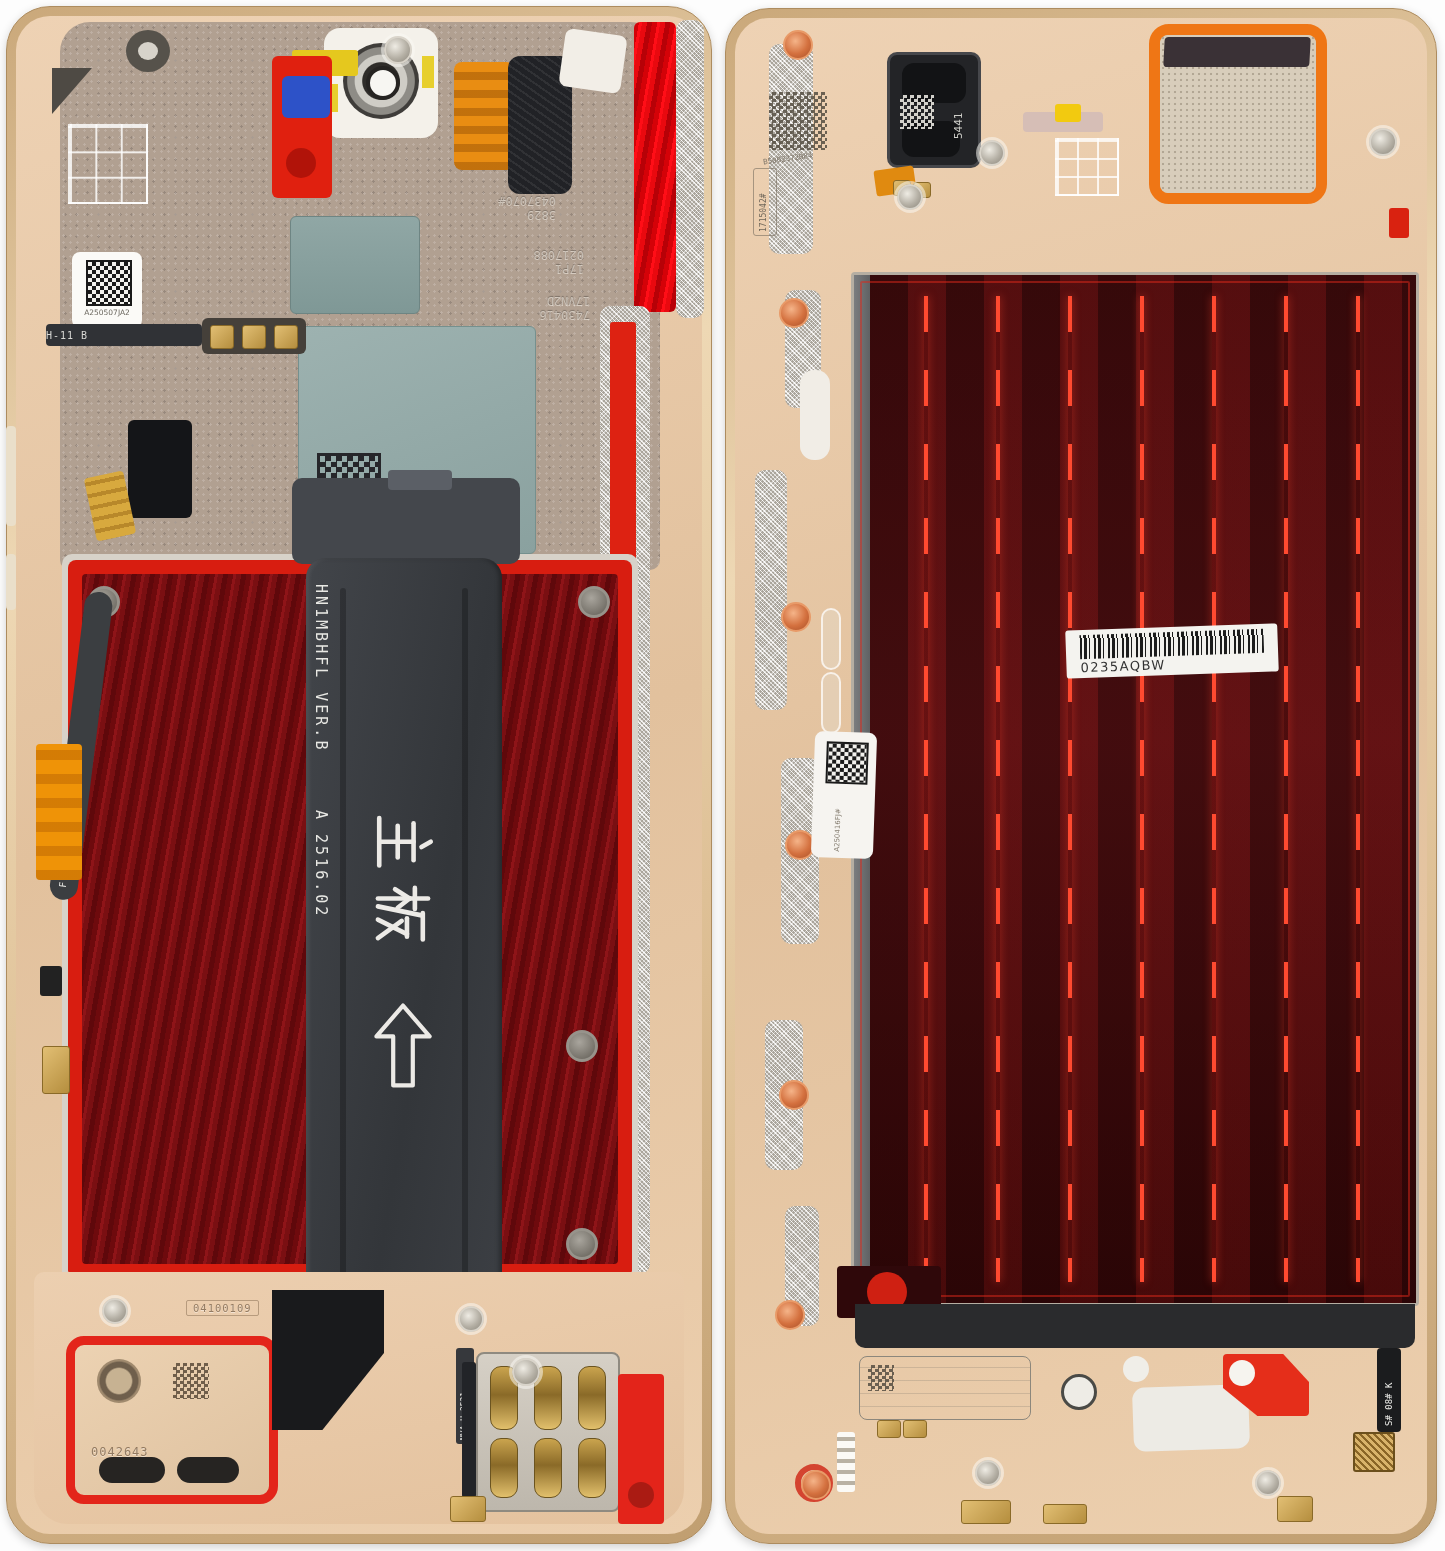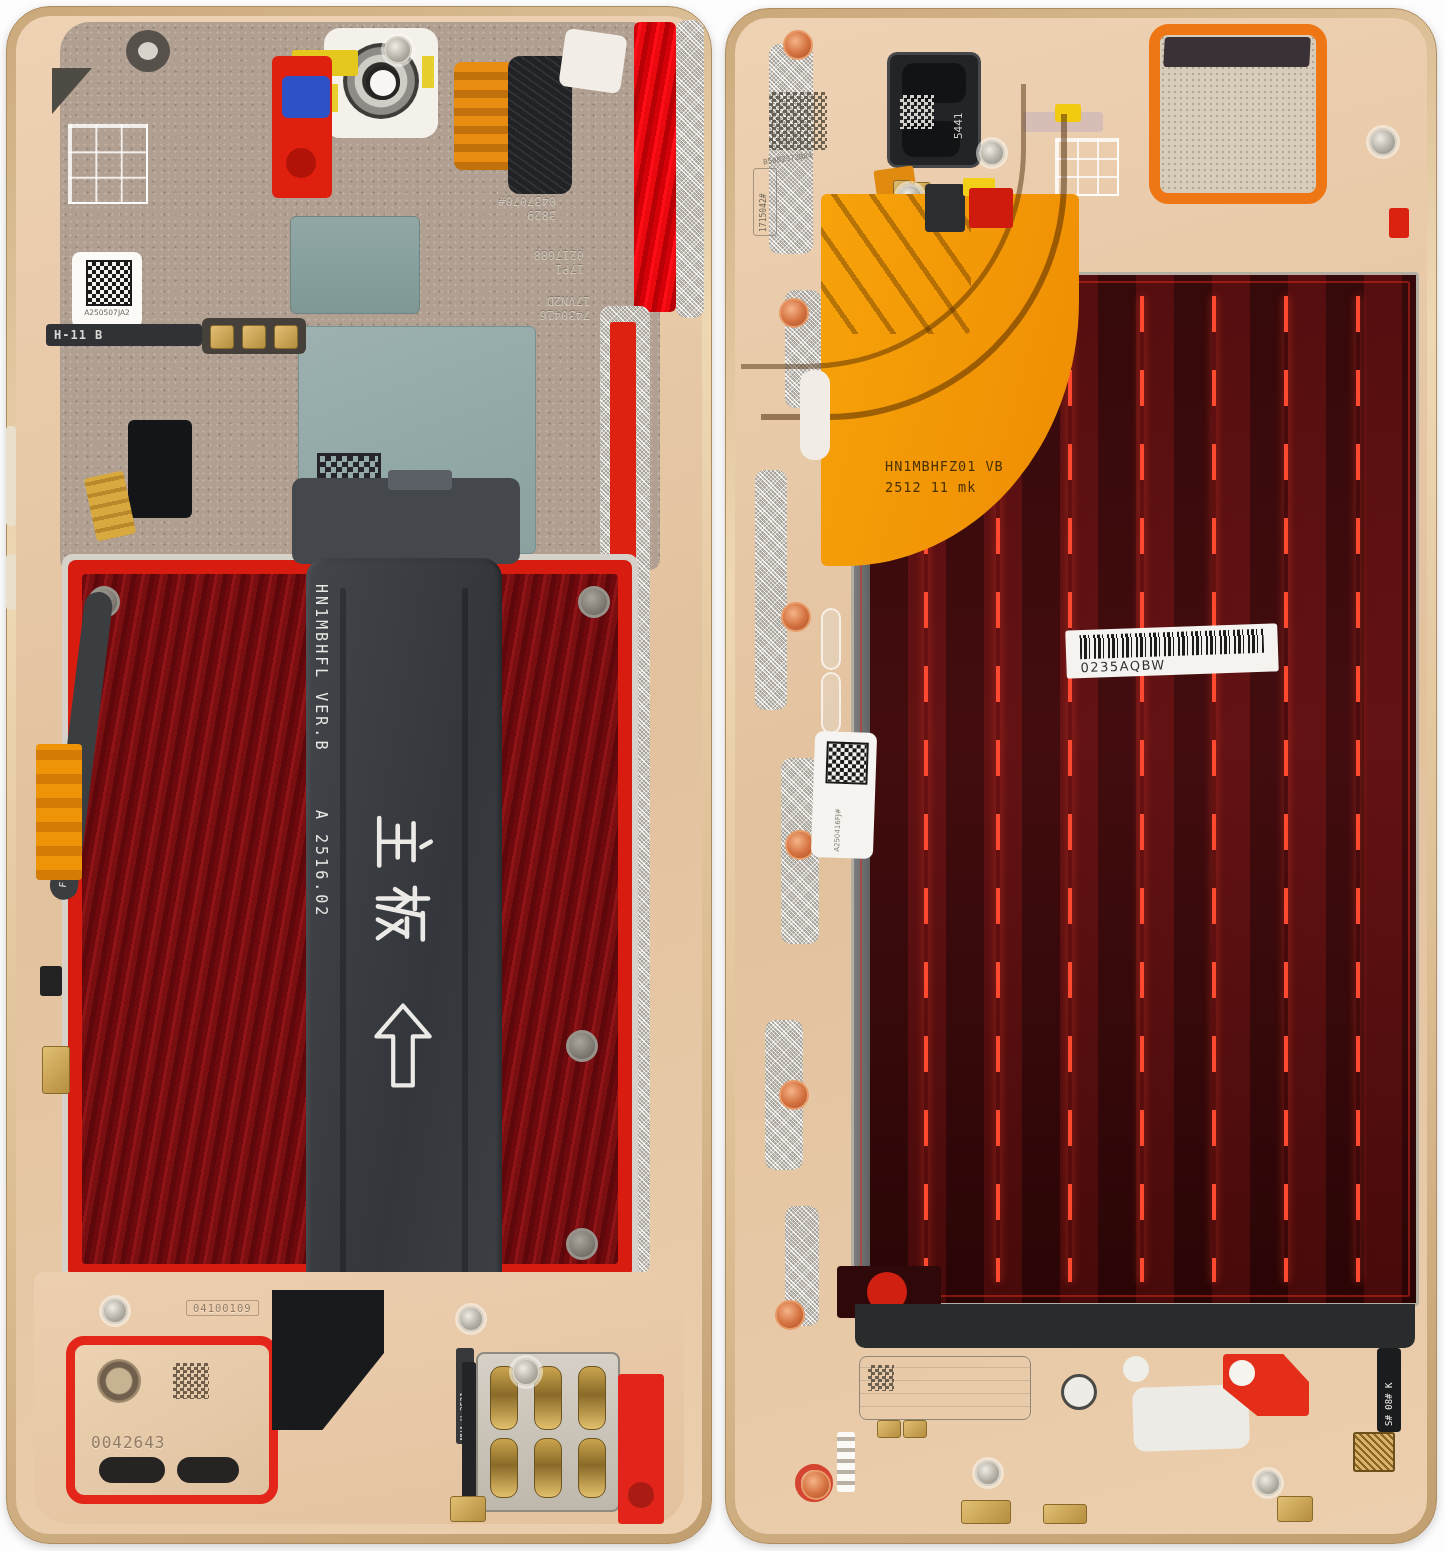--- a/index.html
+++ b/index.html
@@ -138,21 +138,21 @@
       <div class="abs" style="left:118px;top:196px;width:68px;height:42px;background:#33363b;border-radius:5px;">
         <div class="abs dm-lite" style="left:40px;top:6px;width:18px;height:18px;"></div>
       </div>
     </div>
 
     <div class="abs" style="left:122px;top:414px;width:64px;height:98px;background:#141518;border-radius:6px;"></div>
     <div class="abs" style="left:84px;top:468px;width:40px;height:64px;border-radius:4px;transform:rotate(-12deg);
          background:repeating-linear-gradient(0deg,#d8a93e 0 8px,#b8882a 8px 12px);"></div>
 
     <div class="abs" style="left:40px;top:318px;width:156px;height:22px;background:#303236;border-radius:4px;">
-      <span class="mono" style="font-size:12px;color:#d8d8d4;padding-left:8px;letter-spacing:1px;line-height:22px;font-weight:bold;">H-11 B</span>
+      <span class="mono" style="font-size:10px;color:#d8d8d4;padding-left:0;letter-spacing:1px;line-height:22px;">H-11 B</span>
     </div>
     <div class="abs" style="left:196px;top:312px;width:104px;height:36px;background:#45403a;border-radius:6px;">
       <div class="abs r goldpad" style="left:8px;top:7px;width:22px;height:22px;"></div>
       <div class="abs r goldpad" style="left:40px;top:7px;width:22px;height:22px;"></div>
       <div class="abs r goldpad" style="left:72px;top:7px;width:22px;height:22px;"></div>
     </div>
 
     <div class="abs knurl" style="left:594px;top:300px;width:50px;height:968px;">
       <div class="abs" style="left:10px;top:16px;width:26px;height:300px;background:#dd2212;border-radius:3px;"></div>
       <div class="abs" style="left:10px;top:340px;width:26px;height:120px;background:#dd2212;border-radius:3px;"></div>
@@ -224,21 +224,21 @@
     <div class="abs" style="left:28px;top:1266px;width:650px;height:252px;border-radius:10px 10px 34px 34px;
          background:linear-gradient(170deg,#eccfb0,#e4c29e);z-index:-0;"></div>
     <div class="abs etched-warm" style="left:180px;top:1294px;font-size:10.5px;letter-spacing:1px;border:1.5px solid rgba(140,115,88,.55);
          padding:1px 6px;border-radius:2px;">04100109</div>
 
     <div class="abs" style="left:60px;top:1330px;width:212px;height:168px;border:9px solid #e3251a;border-radius:18px;
          background:linear-gradient(150deg,#ecd2b2,#dfc2a0);box-sizing:border-box;">
       <div class="abs r" style="left:22px;top:14px;width:44px;height:44px;
            background:radial-gradient(circle,#c7b292 40%,#6f5f4c 45% 60%,#a08a6e 65%);"></div>
       <div class="abs dm-etch" style="left:98px;top:18px;width:36px;height:36px;"></div>
-      <div class="abs etched-warm" style="left:16px;top:88px;font-size:16px;letter-spacing:1px;">0042643</div>
+      <div class="abs etched-warm" style="left:16px;top:100px;font-size:12px;letter-spacing:1px;">0042643</div>
       <div class="abs" style="left:24px;top:112px;width:66px;height:26px;background:#262422;border-radius:13px;"></div>
       <div class="abs" style="left:102px;top:112px;width:62px;height:26px;background:#262422;border-radius:13px;"></div>
     </div>
 
     <div class="abs" style="left:266px;top:1284px;width:112px;height:140px;background:#191a1c;
          clip-path:polygon(0 0,100% 0,100% 45%,45% 100%,0 100%);"></div>
 
     <div class="abs" style="left:450px;top:1342px;width:18px;height:96px;background:#36383c;border-radius:3px;">
       <span class="vtext-up mono" style="position:absolute;left:4px;top:6px;height:86px;font-size:8px;color:#e2e2de;">MVA  H-2521</span>
     </div>
@@ -329,37 +329,20 @@
       <div class="redcol" style="left:358px;"></div>
       <div class="redcol" style="left:430px;"></div>
       <div class="redcol" style="left:502px;"></div>
 
       <div class="abs" style="left:212px;top:352px;width:212px;height:48px;background:#f4f3ef;border-radius:3px;transform:rotate(-2deg);">
         <div class="bc-stripes"></div>
         <div style="font-size:13px;color:#333;letter-spacing:1.5px;padding-left:14px;">0235AQBW</div>
       </div>
     </div>
 
-    <div class="abs" style="left:96px;top:186px;width:258px;height:372px;
-         background:linear-gradient(105deg,#f7a30a,#ee8c03);border-radius:6px 6px 6px 6px;
-         border-bottom-right-radius:235px 265px;">
-      <div class="abs" style="left:0;top:0;width:150px;height:140px;opacity:.8;border-radius:6px;
-           background:repeating-linear-gradient(55deg,transparent 0 26px,rgba(70,35,0,.45) 26px 31px);"></div>
-      <div class="abs" style="left:-60px;top:-80px;width:300px;height:300px;border-right:6px solid rgba(70,35,0,.5);
-           border-bottom:6px solid rgba(70,35,0,.5);border-bottom-right-radius:240px;"></div>
-      <div class="abs" style="left:-80px;top:-110px;width:280px;height:280px;border-right:5px solid rgba(70,35,0,.45);
-           border-bottom:5px solid rgba(70,35,0,.45);border-bottom-right-radius:220px;"></div>
-      <div class="abs" style="left:104px;top:-10px;width:40px;height:48px;background:#2b2d31;border-radius:4px;"></div>
-      <div class="abs" style="left:142px;top:-16px;width:32px;height:18px;background:#f2d018;border-radius:2px;"></div>
-      <div class="abs" style="left:148px;top:-6px;width:44px;height:40px;background:#cf1a0e;border-radius:3px;"></div>
-      <div class="abs mono" style="left:64px;top:262px;font-size:13.5px;line-height:1.55;color:#4a3200;letter-spacing:1px;">
-        <span style="display:block;">HN1MBHFZ01 VB</span>
-        <span style="display:block;">2512 11  mk</span>
-      </div>
-    </div>
 
     <div class="abs" style="left:96px;top:600px;width:16px;height:58px;border:2px solid rgba(255,255,255,.7);border-radius:10px;background:rgba(230,225,215,.35);"></div>
     <div class="abs" style="left:96px;top:664px;width:16px;height:58px;border:2px solid rgba(255,255,255,.7);border-radius:10px;background:rgba(230,225,215,.35);"></div>
     <div class="abs" style="left:75px;top:362px;width:30px;height:90px;background:#f1ede6;border-radius:14px;"></div>
     <div class="abs" style="left:88px;top:724px;width:62px;height:126px;background:#f6f4f0;border-radius:8px;transform:rotate(2deg);">
       <div class="abs dm" style="left:12px;top:10px;width:38px;height:38px;"></div>
       <span class="vtext-up" style="position:absolute;left:22px;top:54px;height:66px;font-size:7px;color:#857d70;">A250416FJ#</span>
     </div>
 
     <div class="abs" style="left:112px;top:1258px;width:104px;height:52px;background:#2f080a;border-radius:4px;">

